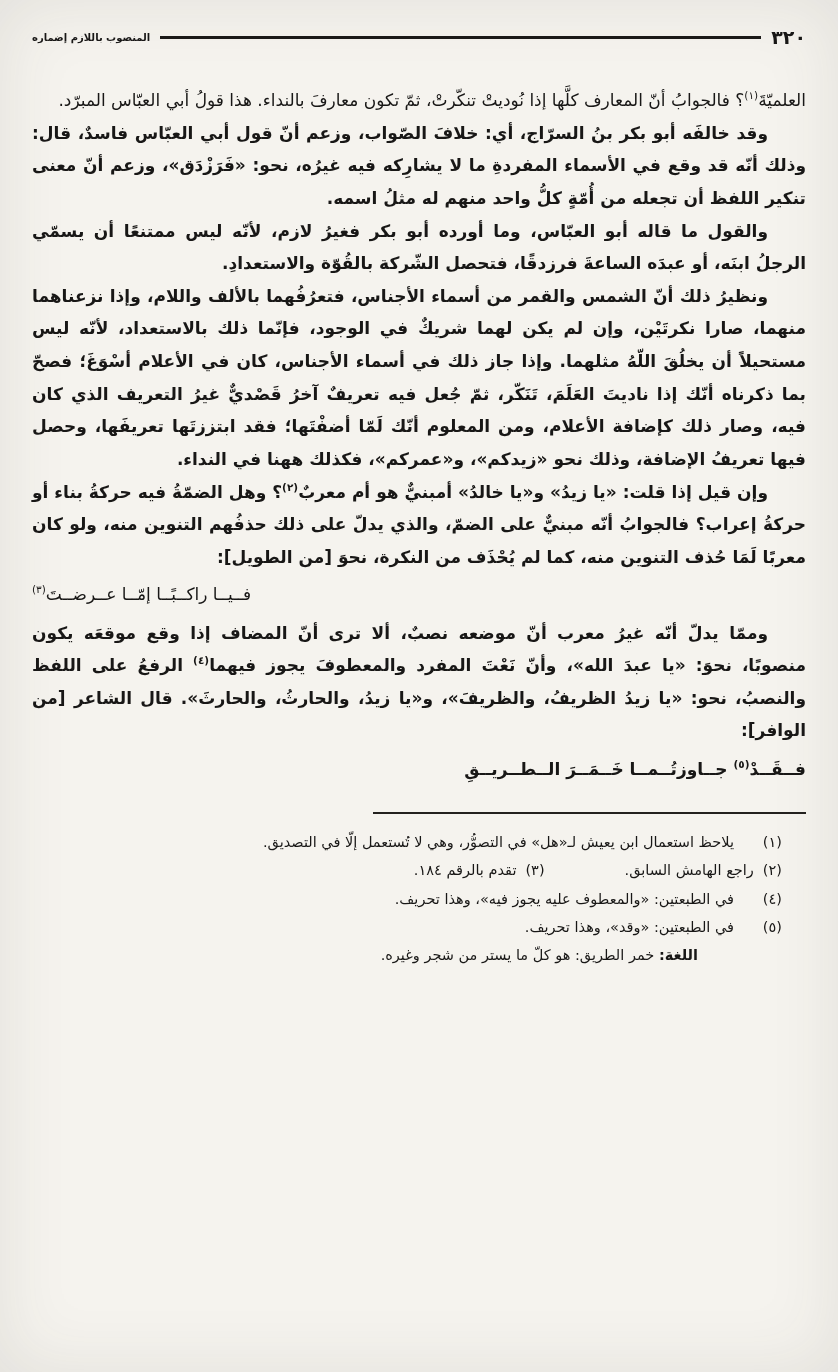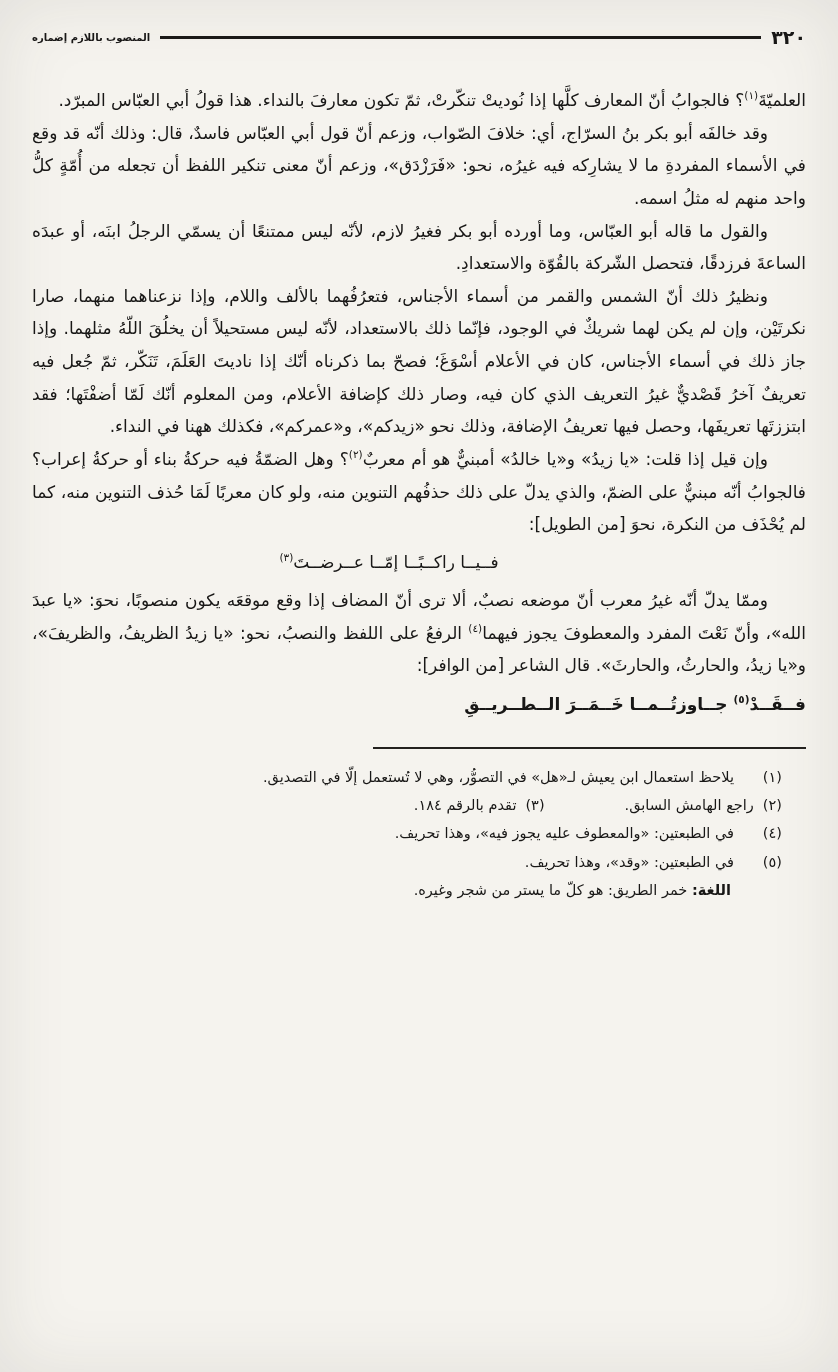--- a/index.html
+++ b/index.html
@@ -43,25 +43,25 @@
   }
 
   
   .page-body { font-size: 17px; }
   .para {
     margin: 0;
     line-height: 1.92;
     text-align: justify;
     text-align-last: right;
   }
-  .para.indent { text-indent: 38px; }
+  .para.indent { text-indent: 38px; font-weight: bold; }
   sup { font-size: 10.5px; vertical-align: super; line-height: 0; }
 
   .verse-center {
-    text-align: center;
+    text-align: left;
     line-height: 1.95;
     margin: 5px 60px 5px 0;
     font-size: 17px;
   }
   .verse-full {
     display: flex;
     justify-content: space-between;
     align-items: baseline;
     line-height: 1.95;
     margin: 6px 0 2px 0;
@@ -90,21 +90,21 @@
     gap: 80px;
     padding-right: 24px;
   }
   .fn-pair .fn-num-inline { margin-left: 9px; }
   .fn-hang {
     padding-right: 76px;
     text-indent: -76px;
     text-align: justify;
     text-align-last: right;
   }
-  .fn-lugha { margin-right: 75px; padding-right: 0; }
+  .fn-lugha { margin-right: 108px; padding-right: 0; }
   .fn-bold { font-weight: bold; }
 </style>
 </head>
 <body>
 
 <div class="page" dir="rtl" lang="ar">
 
   <header class="page-header">
     <span class="page-number">٣٢٠</span>
     <span class="header-rule"></span>

